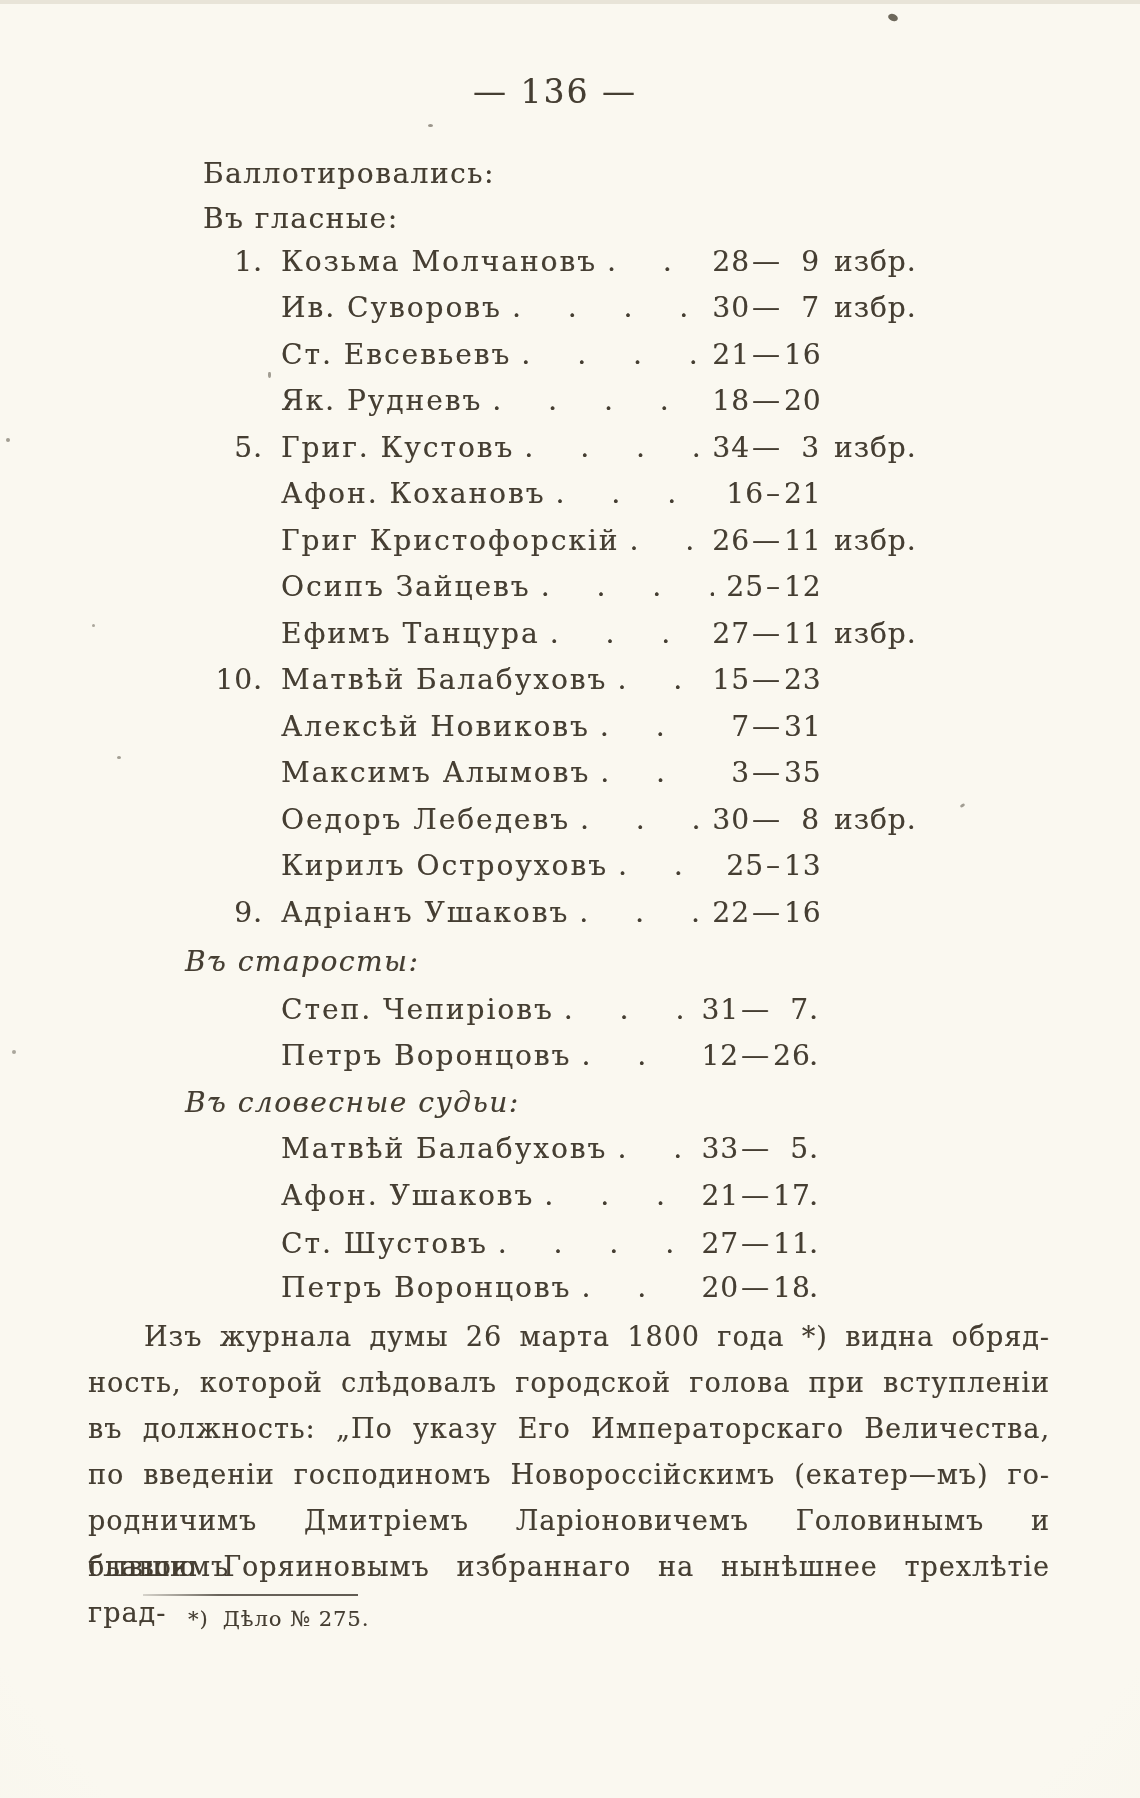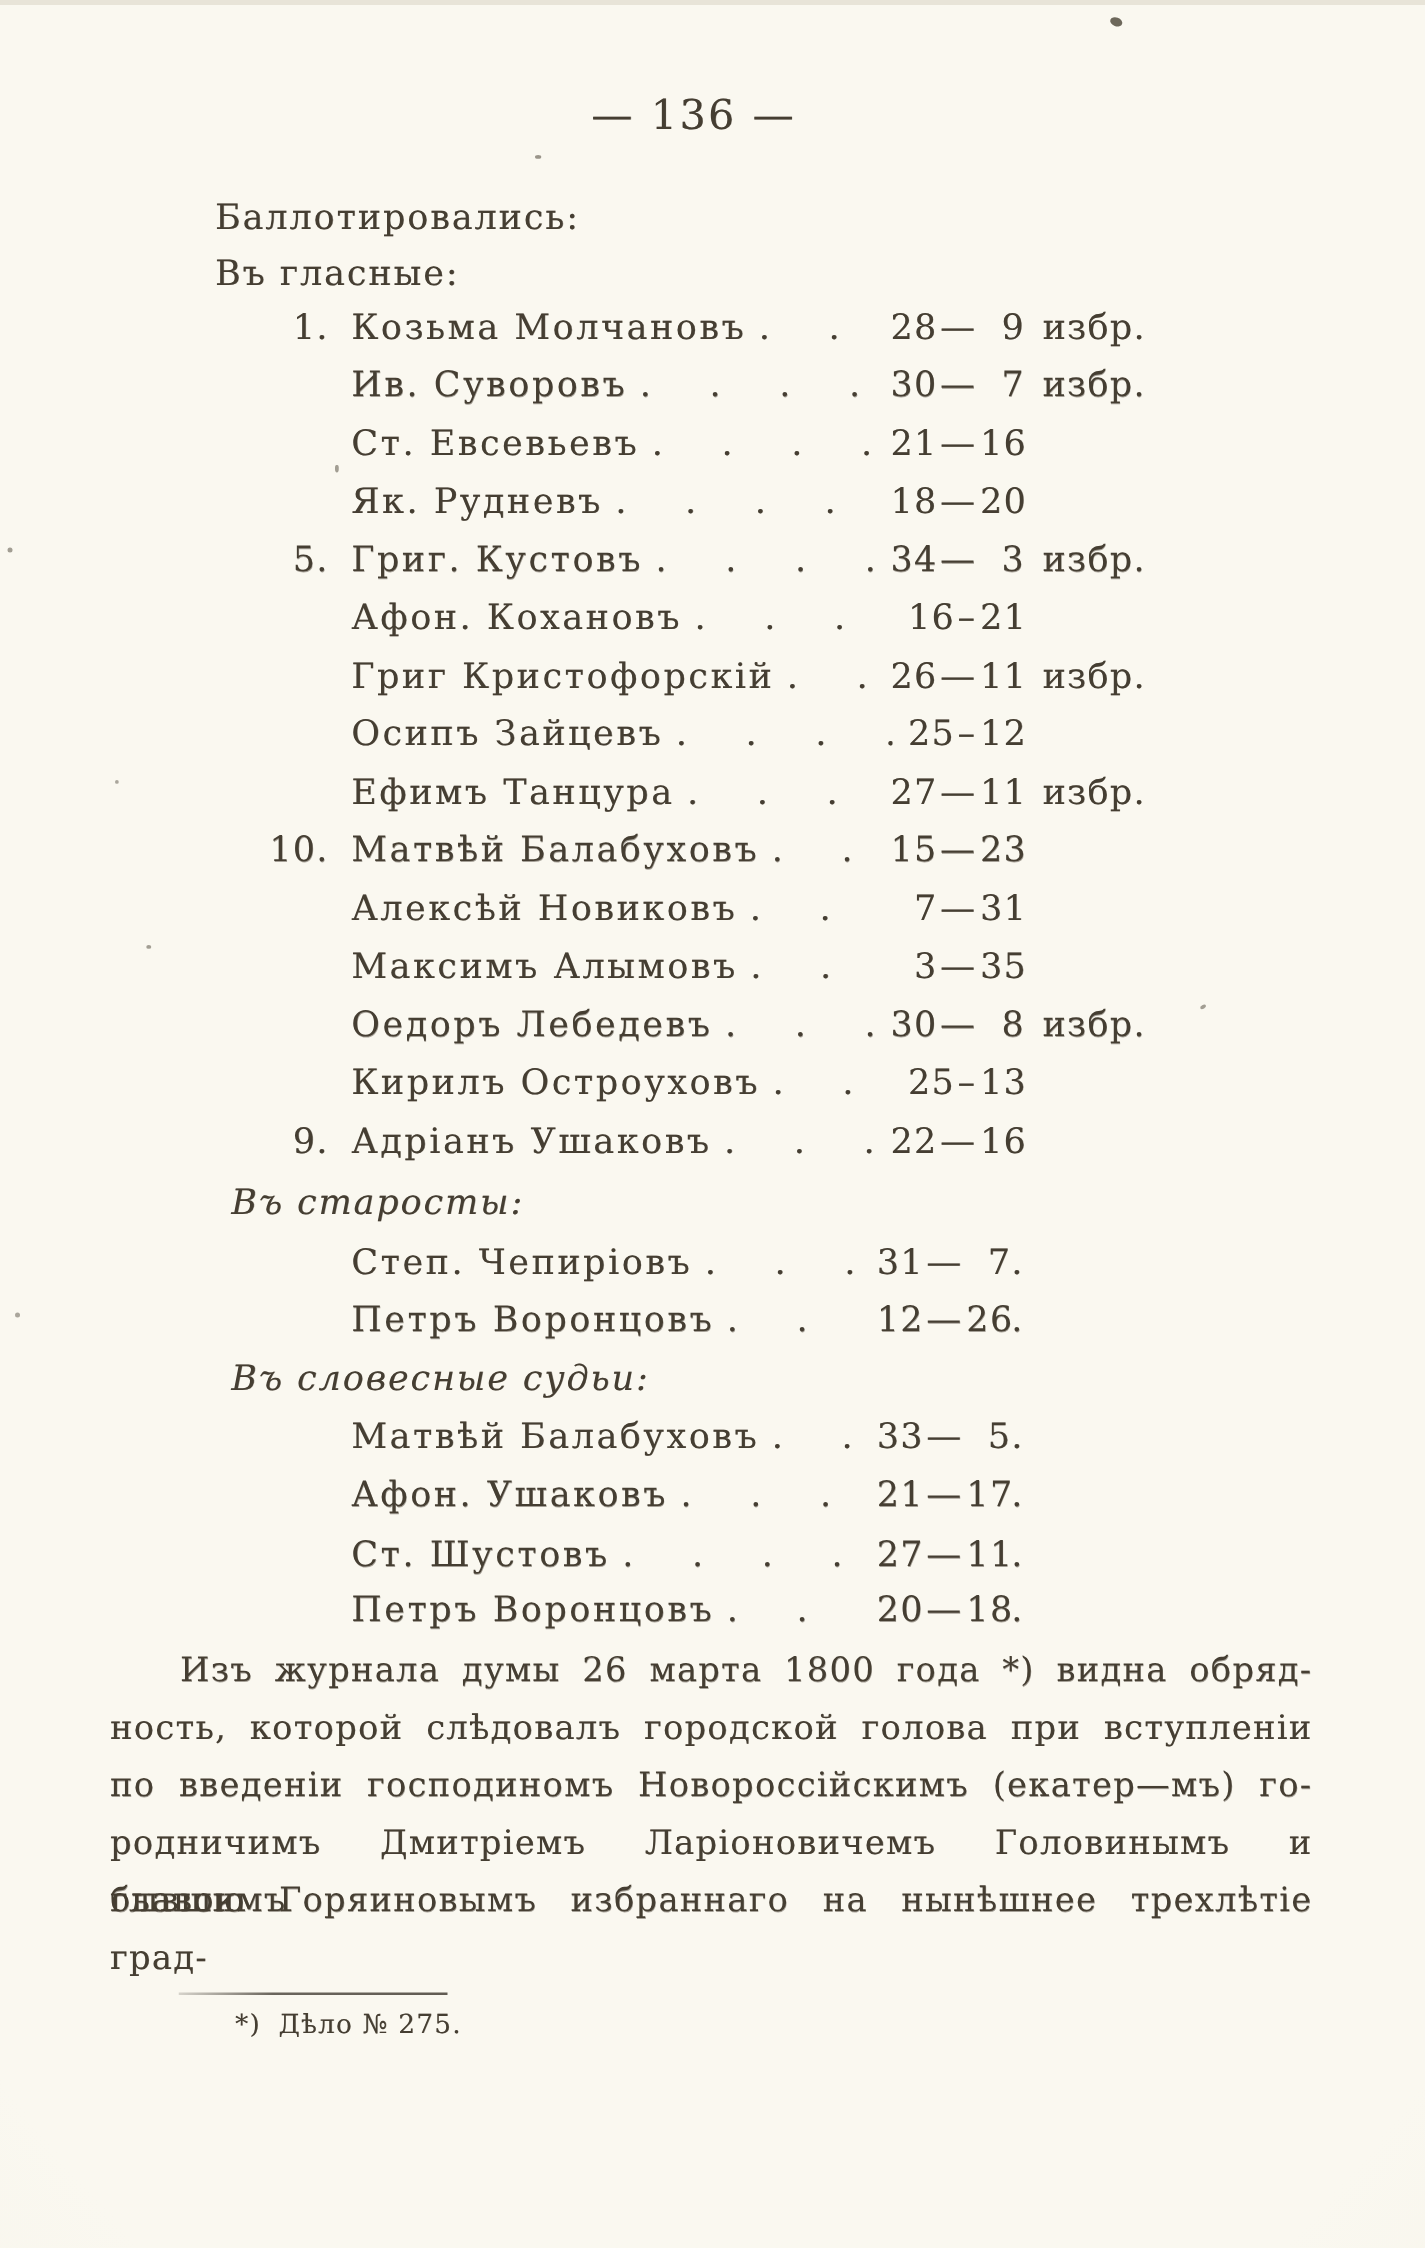--- a/index.html
+++ b/index.html
@@ -13,21 +13,21 @@
     overflow:hidden;
     text-shadow:0.3px 0.3px 0.4px rgba(64,56,44,0.45);
   }
   .abs{position:absolute;}
   .page-number{
     top:68px;left:0;width:1110px;
     text-align:center;
     font-size:33px;line-height:40px;letter-spacing:2px;
   }
   .h-roman{
-    left:172px;
+    left:203px;
     font-size:28px;line-height:34px;letter-spacing:1.5px;
   }
   .h-italic{
     left:185px;
     font-size:28px;line-height:34px;letter-spacing:1.5px;
     font-style:italic;
   }
   .vote-row{
     left:185px;width:723px;
     display:flex;align-items:baseline;
@@ -286,20 +286,21 @@
       <span class="rfor">20</span>
       <span class="rdash">—</span>
       <span class="ragainst">18</span>
       <span class="rsuffix">.</span>
       <span class="rnote"></span>
   </div>
 
   <div class="abs paragraph">
     <div class="pline indent">Изъ журнала думы 26 марта 1800 года *) видна обряд-</div>
     <div class="pline">ность, которой слѣдовалъ городской голова при вступленіи</div>
+    <div class="pline">въ должность: „По указу Его Императорскаго Величества,</div>
     <div class="pline">по введеніи господиномъ Новороссійскимъ (екатер—мъ) го-</div>
     <div class="pline">родничимъ Дмитріемъ Ларіоновичемъ Головинымъ и бывшимъ</div>
     <div class="pline">главою Горяиновымъ избраннаго на нынѣшнее трехлѣтіе град-</div>
   </div>
 
   <div class="abs foot-rule"></div>
   <div class="abs footnote">
     <span class="fn-marker">*)</span><span class="fn-text">Дѣло № 275.</span>
   </div>
 

